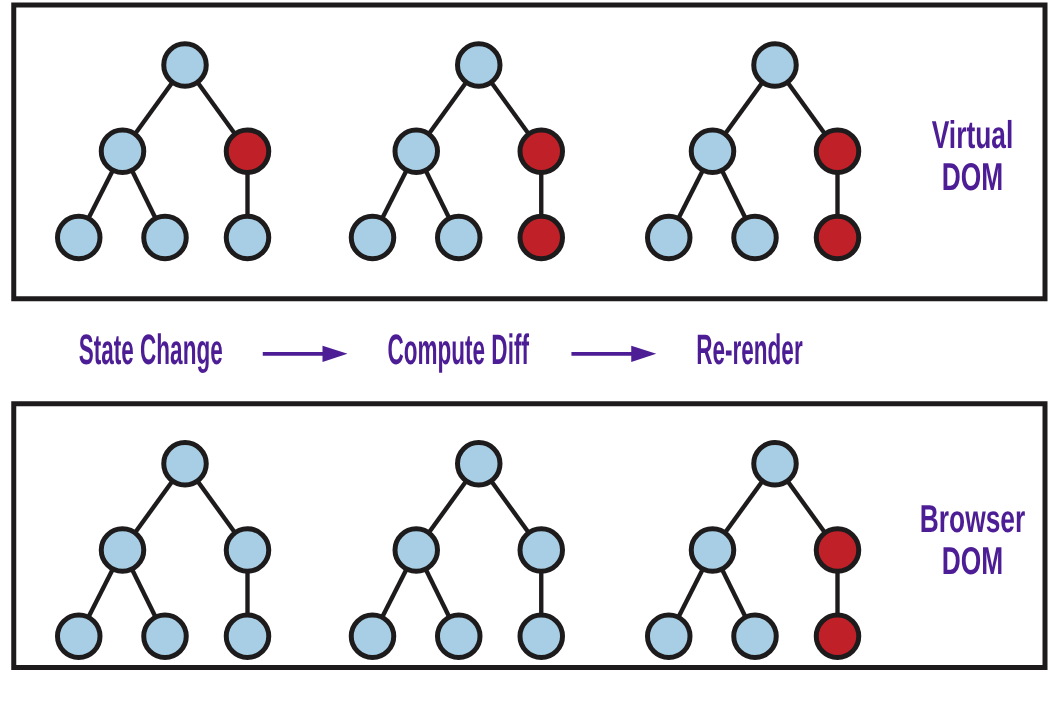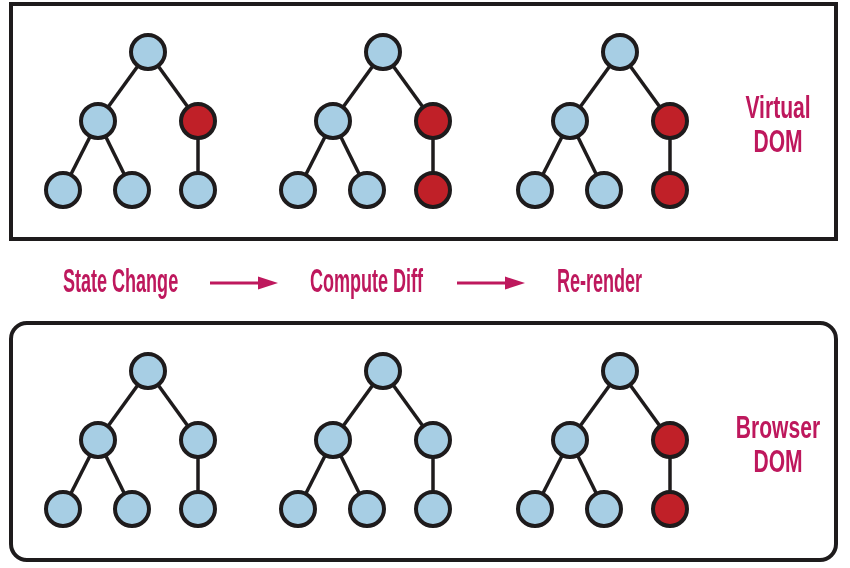--- a/index.html
+++ b/index.html
@@ -5,38 +5,38 @@
   html,body { margin:0; padding:0; background:#fff; }
   .stage {
     position:relative; width:850px; height:568px; background:#ffffff;
     font-family:"Liberation Sans", sans-serif; overflow:hidden; color:#1e1b1c;
   }
   .dom-box {
     position:absolute; left:9px; width:829px; box-sizing:border-box;
     background:#ffffff; border:4px solid #1e1b1c;
   }
   .box-top    { top:2px;   height:239px; }
-  .box-bottom { top:321px; height:241px;border-radius:18px; }
+  .box-bottom { top:321px; height:215px; }
   .trees-svg  { position:absolute; left:0; top:0; display:block; }
   .box-label {
     position:absolute; left:700px; width:130px; top:calc(50% + 4px);
     transform:translateY(-50%); text-align:center;
     font-weight:700; font-size:31px; line-height:1.12; letter-spacing:0;
   }
   .box-label .lbl-line { transform:scaleX(0.68); }
   .process-label {
     position:absolute; font-weight:700; font-size:34px; line-height:34px;
     white-space:nowrap; transform:scaleX(0.53); transform-origin:0 50%;
   }
   .arrow { position:absolute; display:block; }
 </style>
 </head>
 <body>
 
-<div class="stage" style="color: #be185d;">
+<div class="stage" style="color: #4c1d95;">
 
   <section class="dom-box box-top">
     <svg class="trees-svg" width="821" height="231">
         <line x1="135" y1="46" x2="85" y2="115" stroke="#1e1b1c" stroke-width="3.5"></line>
         <line x1="135" y1="46" x2="185" y2="115" stroke="#1e1b1c" stroke-width="3.5"></line>
         <line x1="85" y1="115" x2="50" y2="184" stroke="#1e1b1c" stroke-width="3.5"></line>
         <line x1="85" y1="115" x2="119" y2="184" stroke="#1e1b1c" stroke-width="3.5"></line>
         <line x1="185" y1="115" x2="185" y2="184" stroke="#1e1b1c" stroke-width="3.5"></line>
         <circle cx="135" cy="46" r="17" fill="#a7cee4" stroke="#1e1b1c" stroke-width="4"></circle>
         <circle cx="85" cy="115" r="17" fill="#a7cee4" stroke="#1e1b1c" stroke-width="4"></circle>

